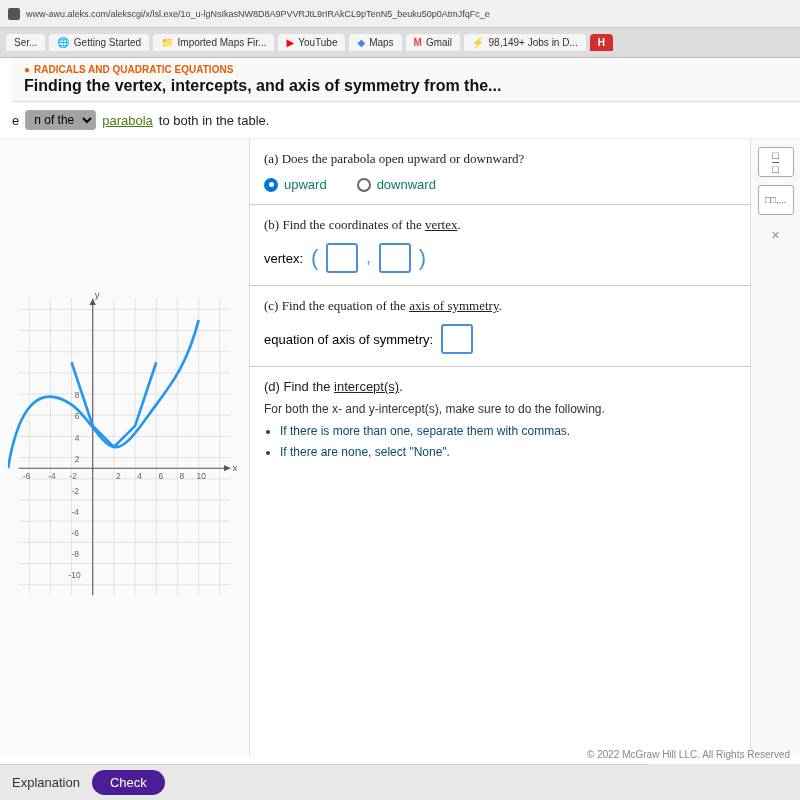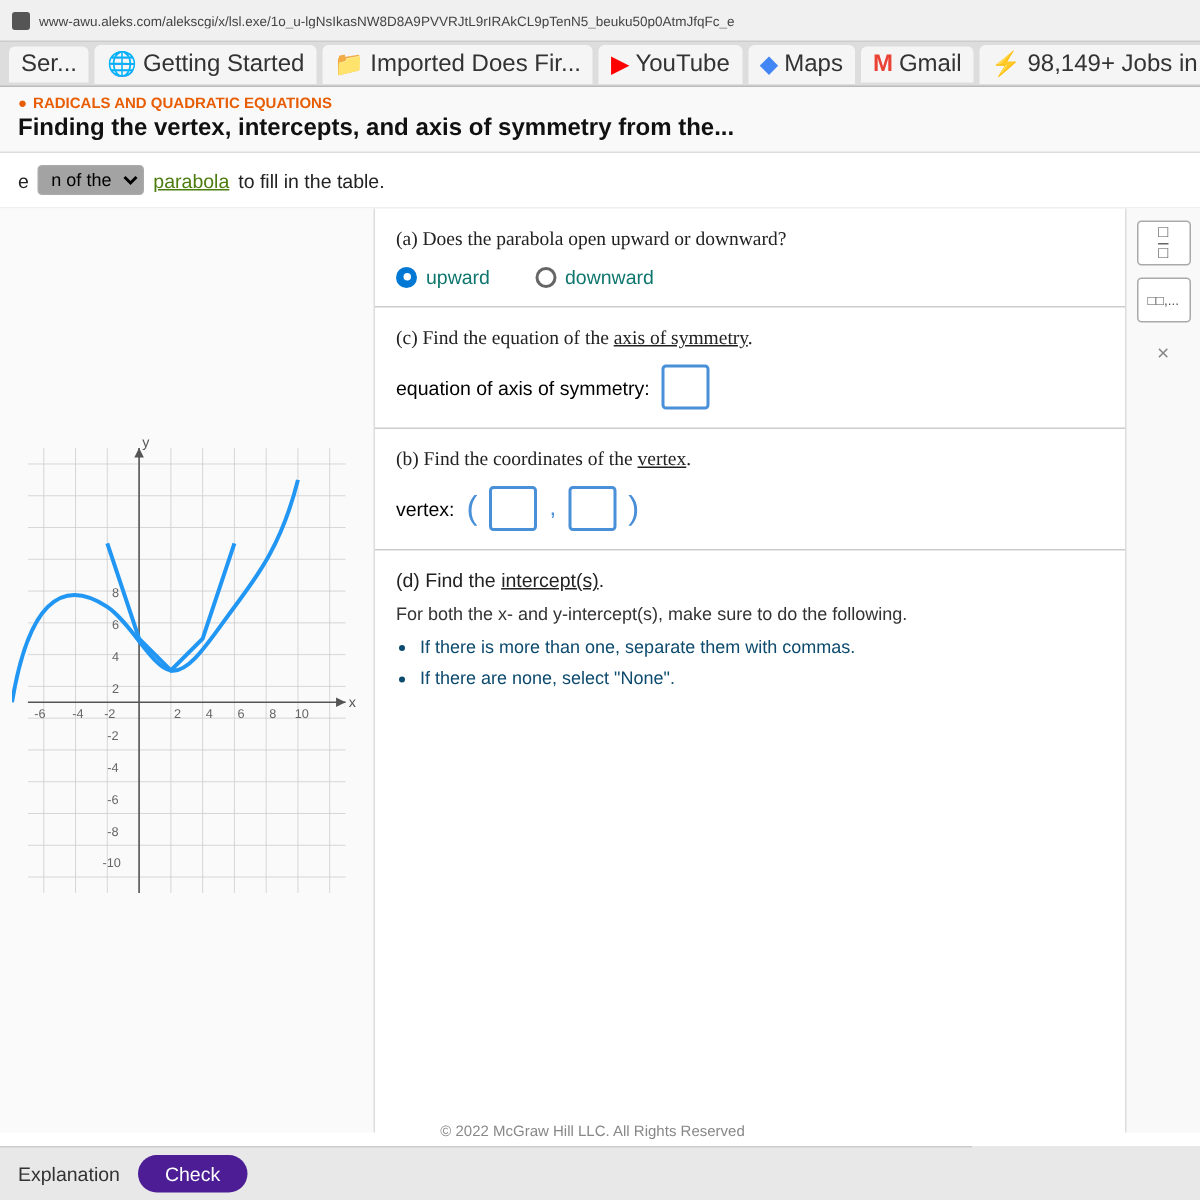--- a/index.html
+++ b/index.html
@@ -51,40 +51,41 @@
       color: #333;
       gap: 4px;
       border-bottom: 1px solid #bbb;
       overflow: hidden;
     }
     .tab-item {
       padding: 3px 8px;
       background: #f5f5f5;
       border-radius: 4px 4px 0 0;
       white-space: nowrap;
-      font-size: 16px;
-      display: flex;
-      align-items: center;
+      font-size: 10px;
+      display: flex;
+      align-items: flex-end;
       gap: 4px;
       cursor: pointer;
     }
 
     
     .main-content {
       background: #fff;
       height: calc(800px - 28px - 30px - 36px);
       overflow: hidden;
       position: relative;
     }
 
     
     .section-header {
       background: #f9f9f9;
       padding: 6px 12px;
       border-bottom: 1px solid #ddd;
+      margin-left: 12px;
     }
     .section-label {
       color: #e85d04;
       font-size: 10px;
       font-weight: bold;
       display: flex;
       align-items: center;
       gap: 4px;
     }
     .section-label::before {
@@ -320,21 +321,21 @@
       color: #fff;
       border: none;
       border-radius: 14px;
       padding: 5px 18px;
       font-size: 13px;
       cursor: pointer;
     }
 
     
     .footer {
-      text-align: center;
+      text-align: right;
       font-size: 10px;
       color: #888;
       padding-right: 10px;
       padding-bottom: 2px;
       position: absolute;
       bottom: 38px;
       right: 0;
       width: 100%;
     }
 
@@ -357,21 +358,21 @@
 <div class="tab-bar">
   <div class="tab-item">
     <span>Ser...</span>
   </div>
   <div class="tab-item">
     <span>🌐</span>
     <span>Getting Started</span>
   </div>
   <div class="tab-item">
     <span>📁</span>
-    <span>Imported Does Fir...</span>
+    <span>Imported Maps Fir...</span>
   </div>
   <div class="tab-item">
     <span style="color:#f00;">▶</span>
     <span>YouTube</span>
   </div>
   <div class="tab-item">
     <span style="color:#4285f4;">◆</span>
     <span>Maps</span>
   </div>
   <div class="tab-item">
@@ -393,21 +394,21 @@
     <div class="section-label">RADICALS AND QUADRATIC EQUATIONS</div>
     <div class="section-title">Finding the vertex, intercepts, and axis of symmetry from the...</div>
   </div>
 
   <div class="instruction-row">
     <span>e</span>
     <select class="dropdown-select">
       <option>n of the</option>
     </select>
     <span><u style="cursor:pointer;color:#4d7c0f;">parabola</u></span>
-    <span>to fill in the table.</span>
+    <span>to both in the table.</span>
   </div>
 
   <div class="two-col">
 
     <div class="graph-area">
       <svg class="graph-canvas" viewBox="0 0 220 300">
 
         <line class="grid-line" x1="20" y1="10" x2="20" y2="290"></line>
         <line class="grid-line" x1="40" y1="10" x2="40" y2="290"></line>
         <line class="grid-line" x1="60" y1="10" x2="60" y2="290"></line>
@@ -492,42 +493,42 @@
           </label>
           <label class="radio-option">
             <div class="radio-circle empty"></div>
             <span>downward</span>
           </label>
         </div>
       </div>
 
       <div class="question-section">
         <div class="question-label">
-          (c) Find the equation of the <u>axis of symmetry</u>.
-        </div>
-        <div class="aos-row">
-          <span>equation of axis of symmetry:</span>
-          <div class="input-box"></div>
-        </div>
-      </div>
-
-      <div class="question-section">
-        <div class="question-label">
           (b) Find the coordinates of the <u>vertex</u>.
         </div>
         <div class="vertex-row">
           <span>vertex:</span>
           <span class="paren-left">(</span>
           <div class="input-box"></div>
           <span class="input-comma">,</span>
           <div class="input-box"></div>
           <span class="paren-right">)</span>
         </div>
       </div>
 
+      <div class="question-section">
+        <div class="question-label">
+          (c) Find the equation of the <u>axis of symmetry</u>.
+        </div>
+        <div class="aos-row">
+          <span>equation of axis of symmetry:</span>
+          <div class="input-box"></div>
+        </div>
+      </div>
+
       <div class="intercepts-section">
         <div class="intercept-label">
           (d) Find the <u>intercept(s)</u>.
         </div>
         <div class="for-both-text">For both the x- and y-intercept(s), make sure to do the following.</div>
         <ul class="bullet-list">
           <li>If there is more than one, separate them with commas.</li>
           <li>If there are none, select "None".</li>
         </ul>
       </div>

